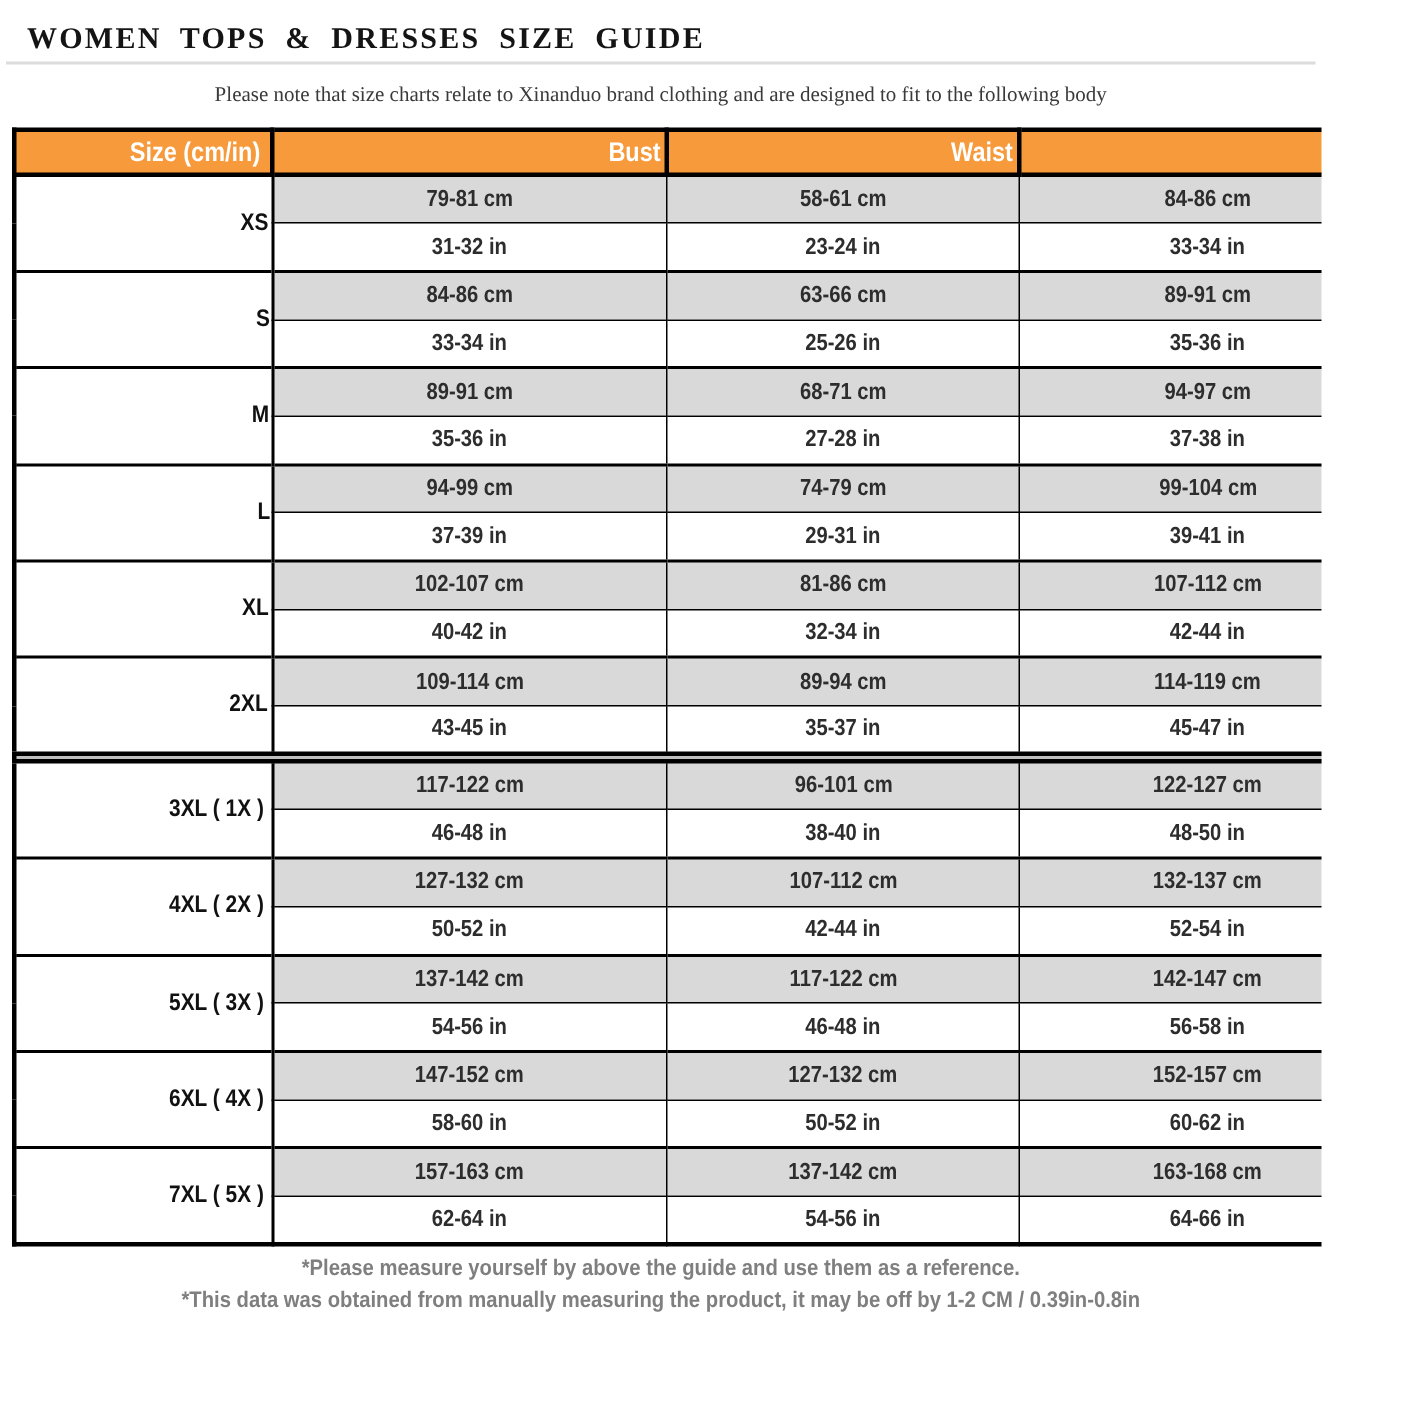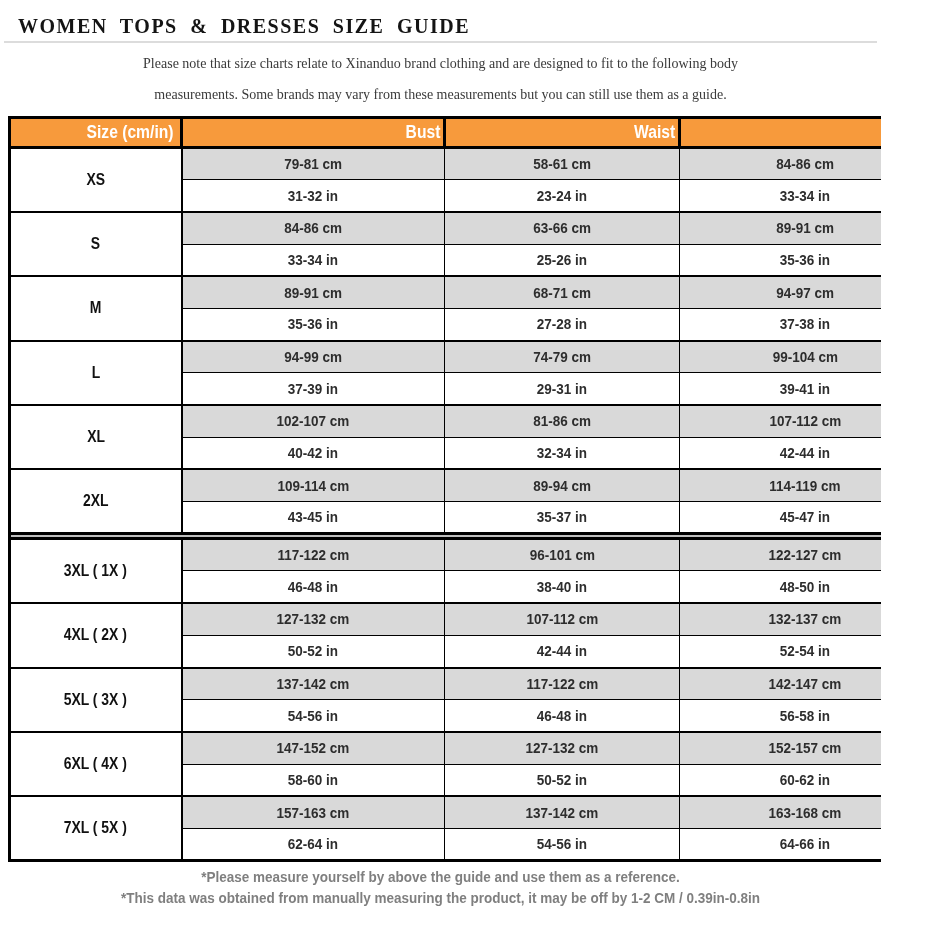--- a/index.html
+++ b/index.html
@@ -43,21 +43,21 @@
     height: 32.2px; padding: 0;
     text-align: center; vertical-align: middle;
     font-size: 15.5px; color: #2d2d2d; font-weight: bold;
     background: var(--in-bg, #fff);
   }
   tr.cm-row td { background: var(--cm-bg, #D9D9D9); }
   tr.cm-row td.size-cell { background: #ffffff; }
   tr.group-start td { border-top: 2px solid var(--border, #000); }
   td.size-cell {
     border-right: 2px solid var(--border, #000);
-    font-size: 16px; color: #111;
+    font-size: 16px; color: #111; text-align: right;
   }
   tr.section-sep td {
     height: 5px; background: var(--sep-fill, #BFBFBF);
     border-top: 3px solid var(--border, #000);
     border-bottom: 3px solid var(--border, #000);
     padding: 0;
   }
   .cond {
     display: inline-block;
     transform: scaleX(0.87);
@@ -73,21 +73,20 @@
 </style>
 </head>
 <body>
 
 <div class="page">
 
   <h1 class="title">WOMEN TOPS &amp; DRESSES SIZE GUIDE</h1>
   <hr class="title-rule">
 
   <p class="note">Please note that size charts relate to Xinanduo brand clothing and are designed to fit to the following body</p>
-  <p class="note">measurements. Some brands may vary from these measurements but you can still use them as a guide.</p>
 
   <table class="size-chart">
     <colgroup>
       <col style="width:172px">
       <col style="width:263px">
       <col style="width:235px">
       <col style="width:252px">
     </colgroup>
     <thead>
       <tr>

